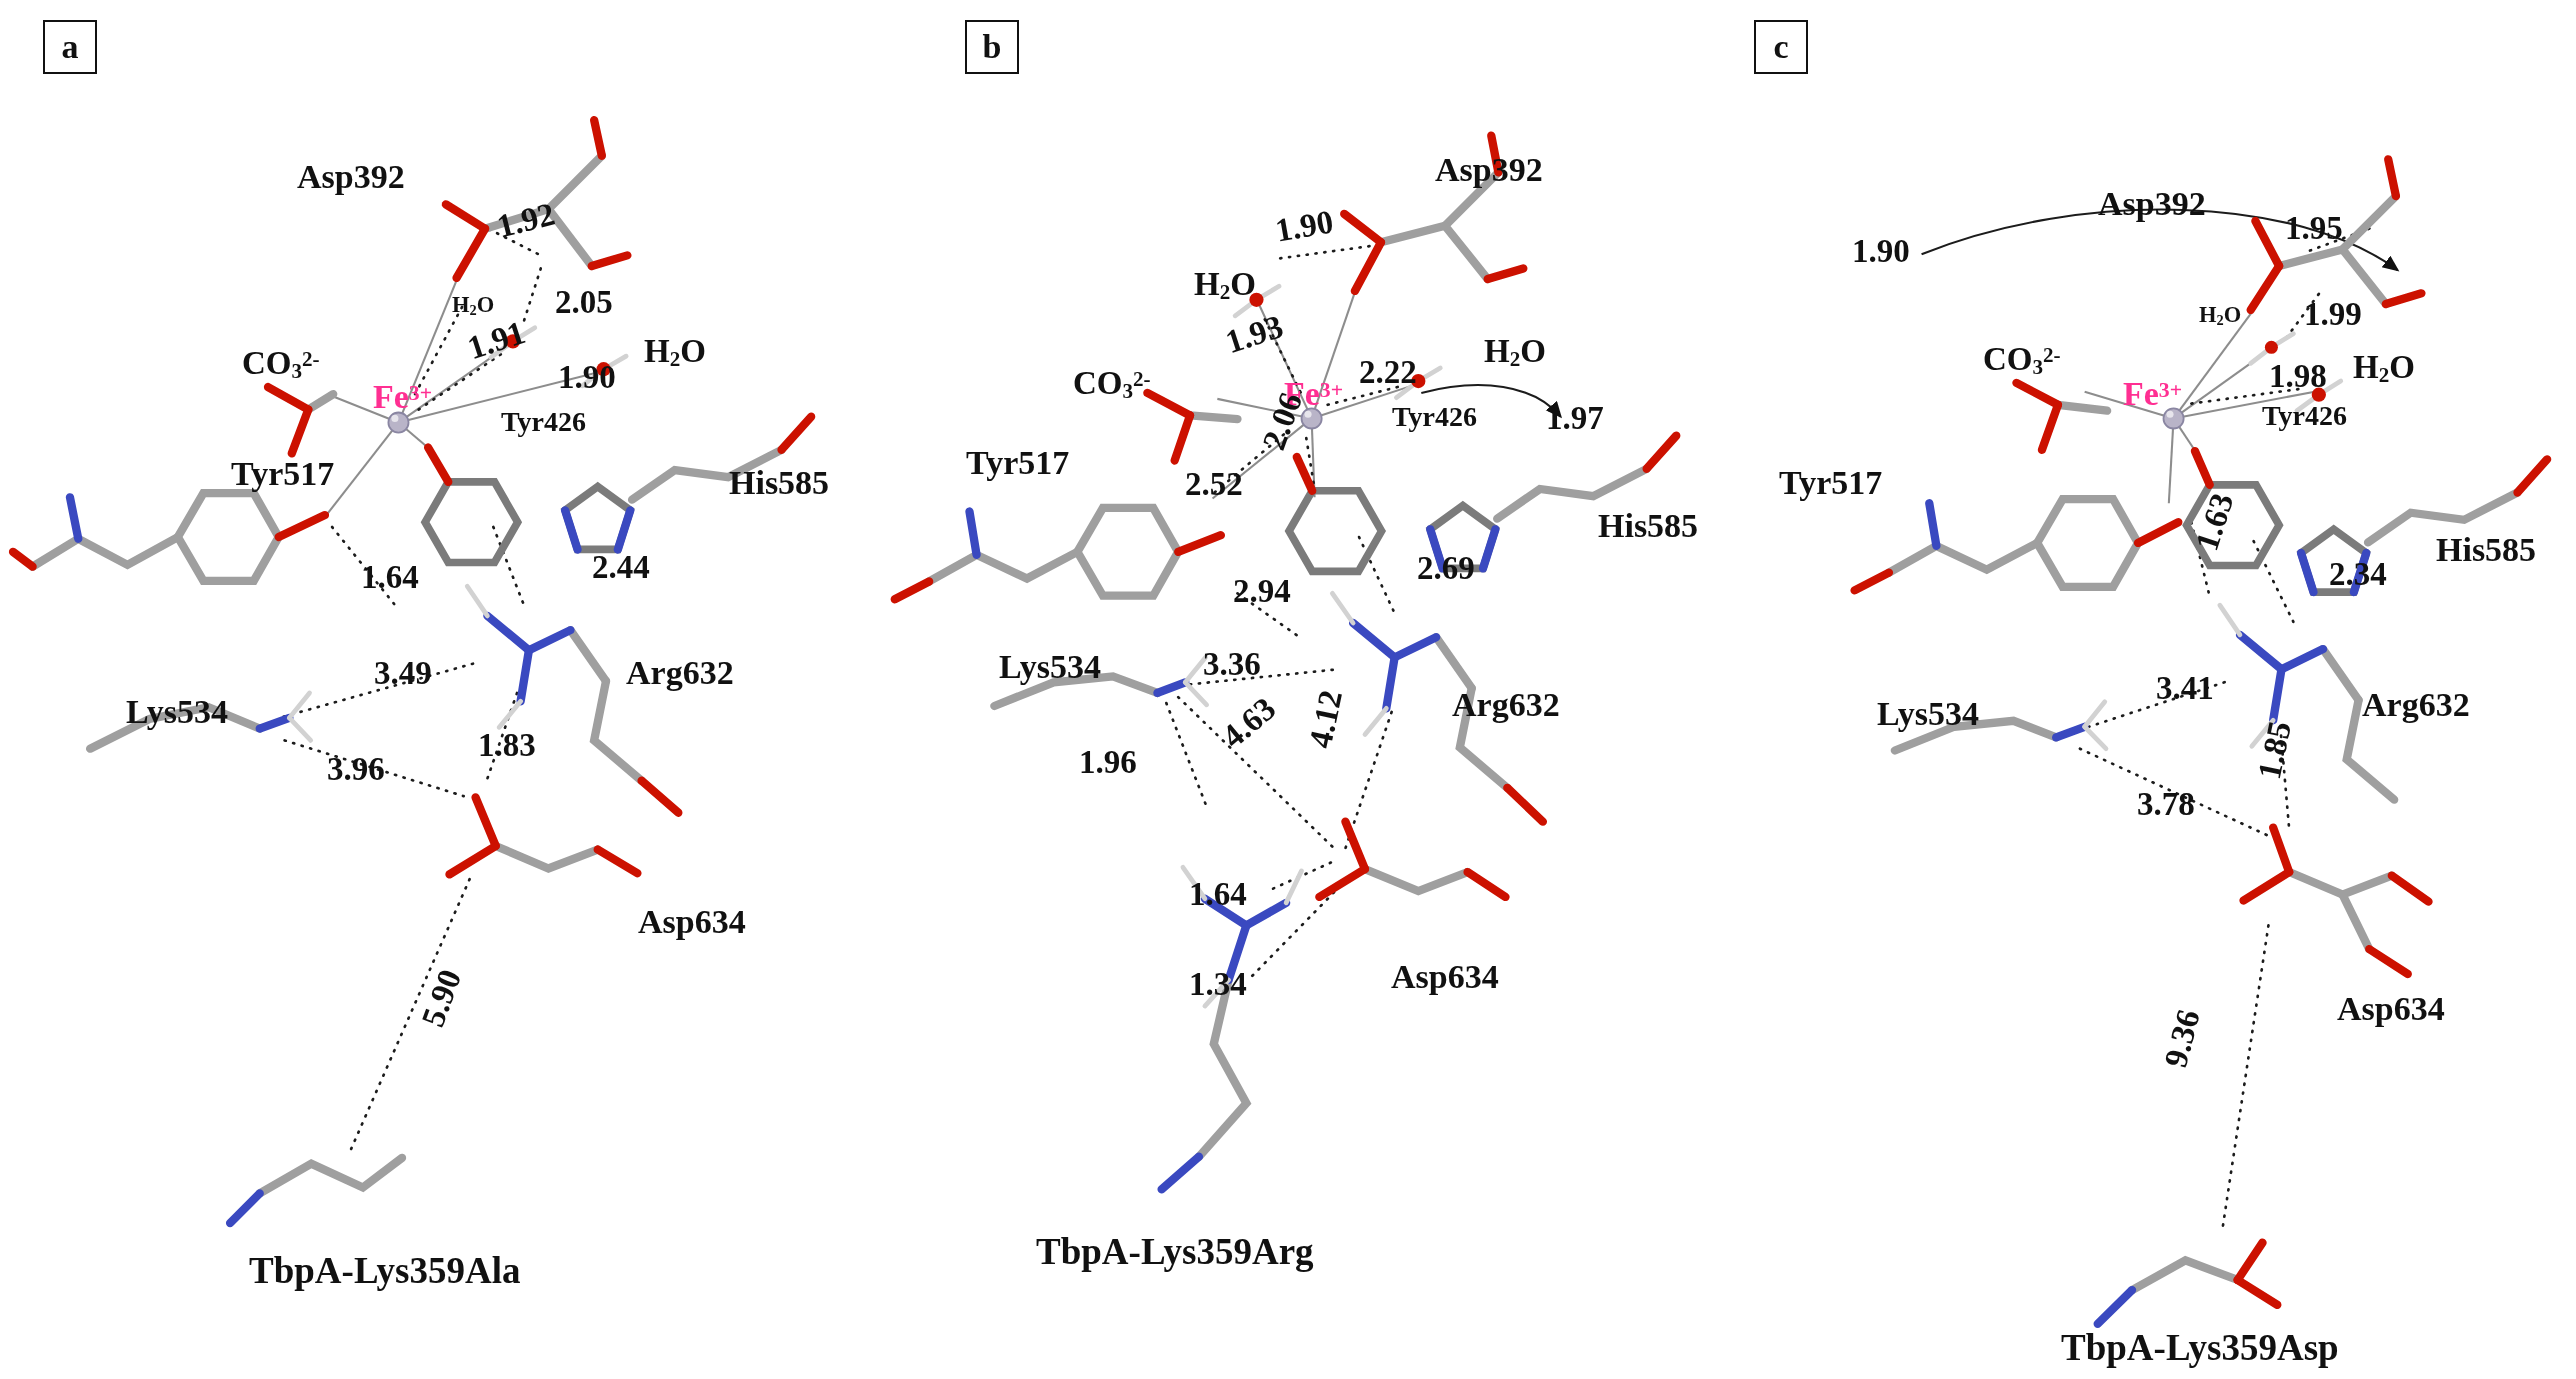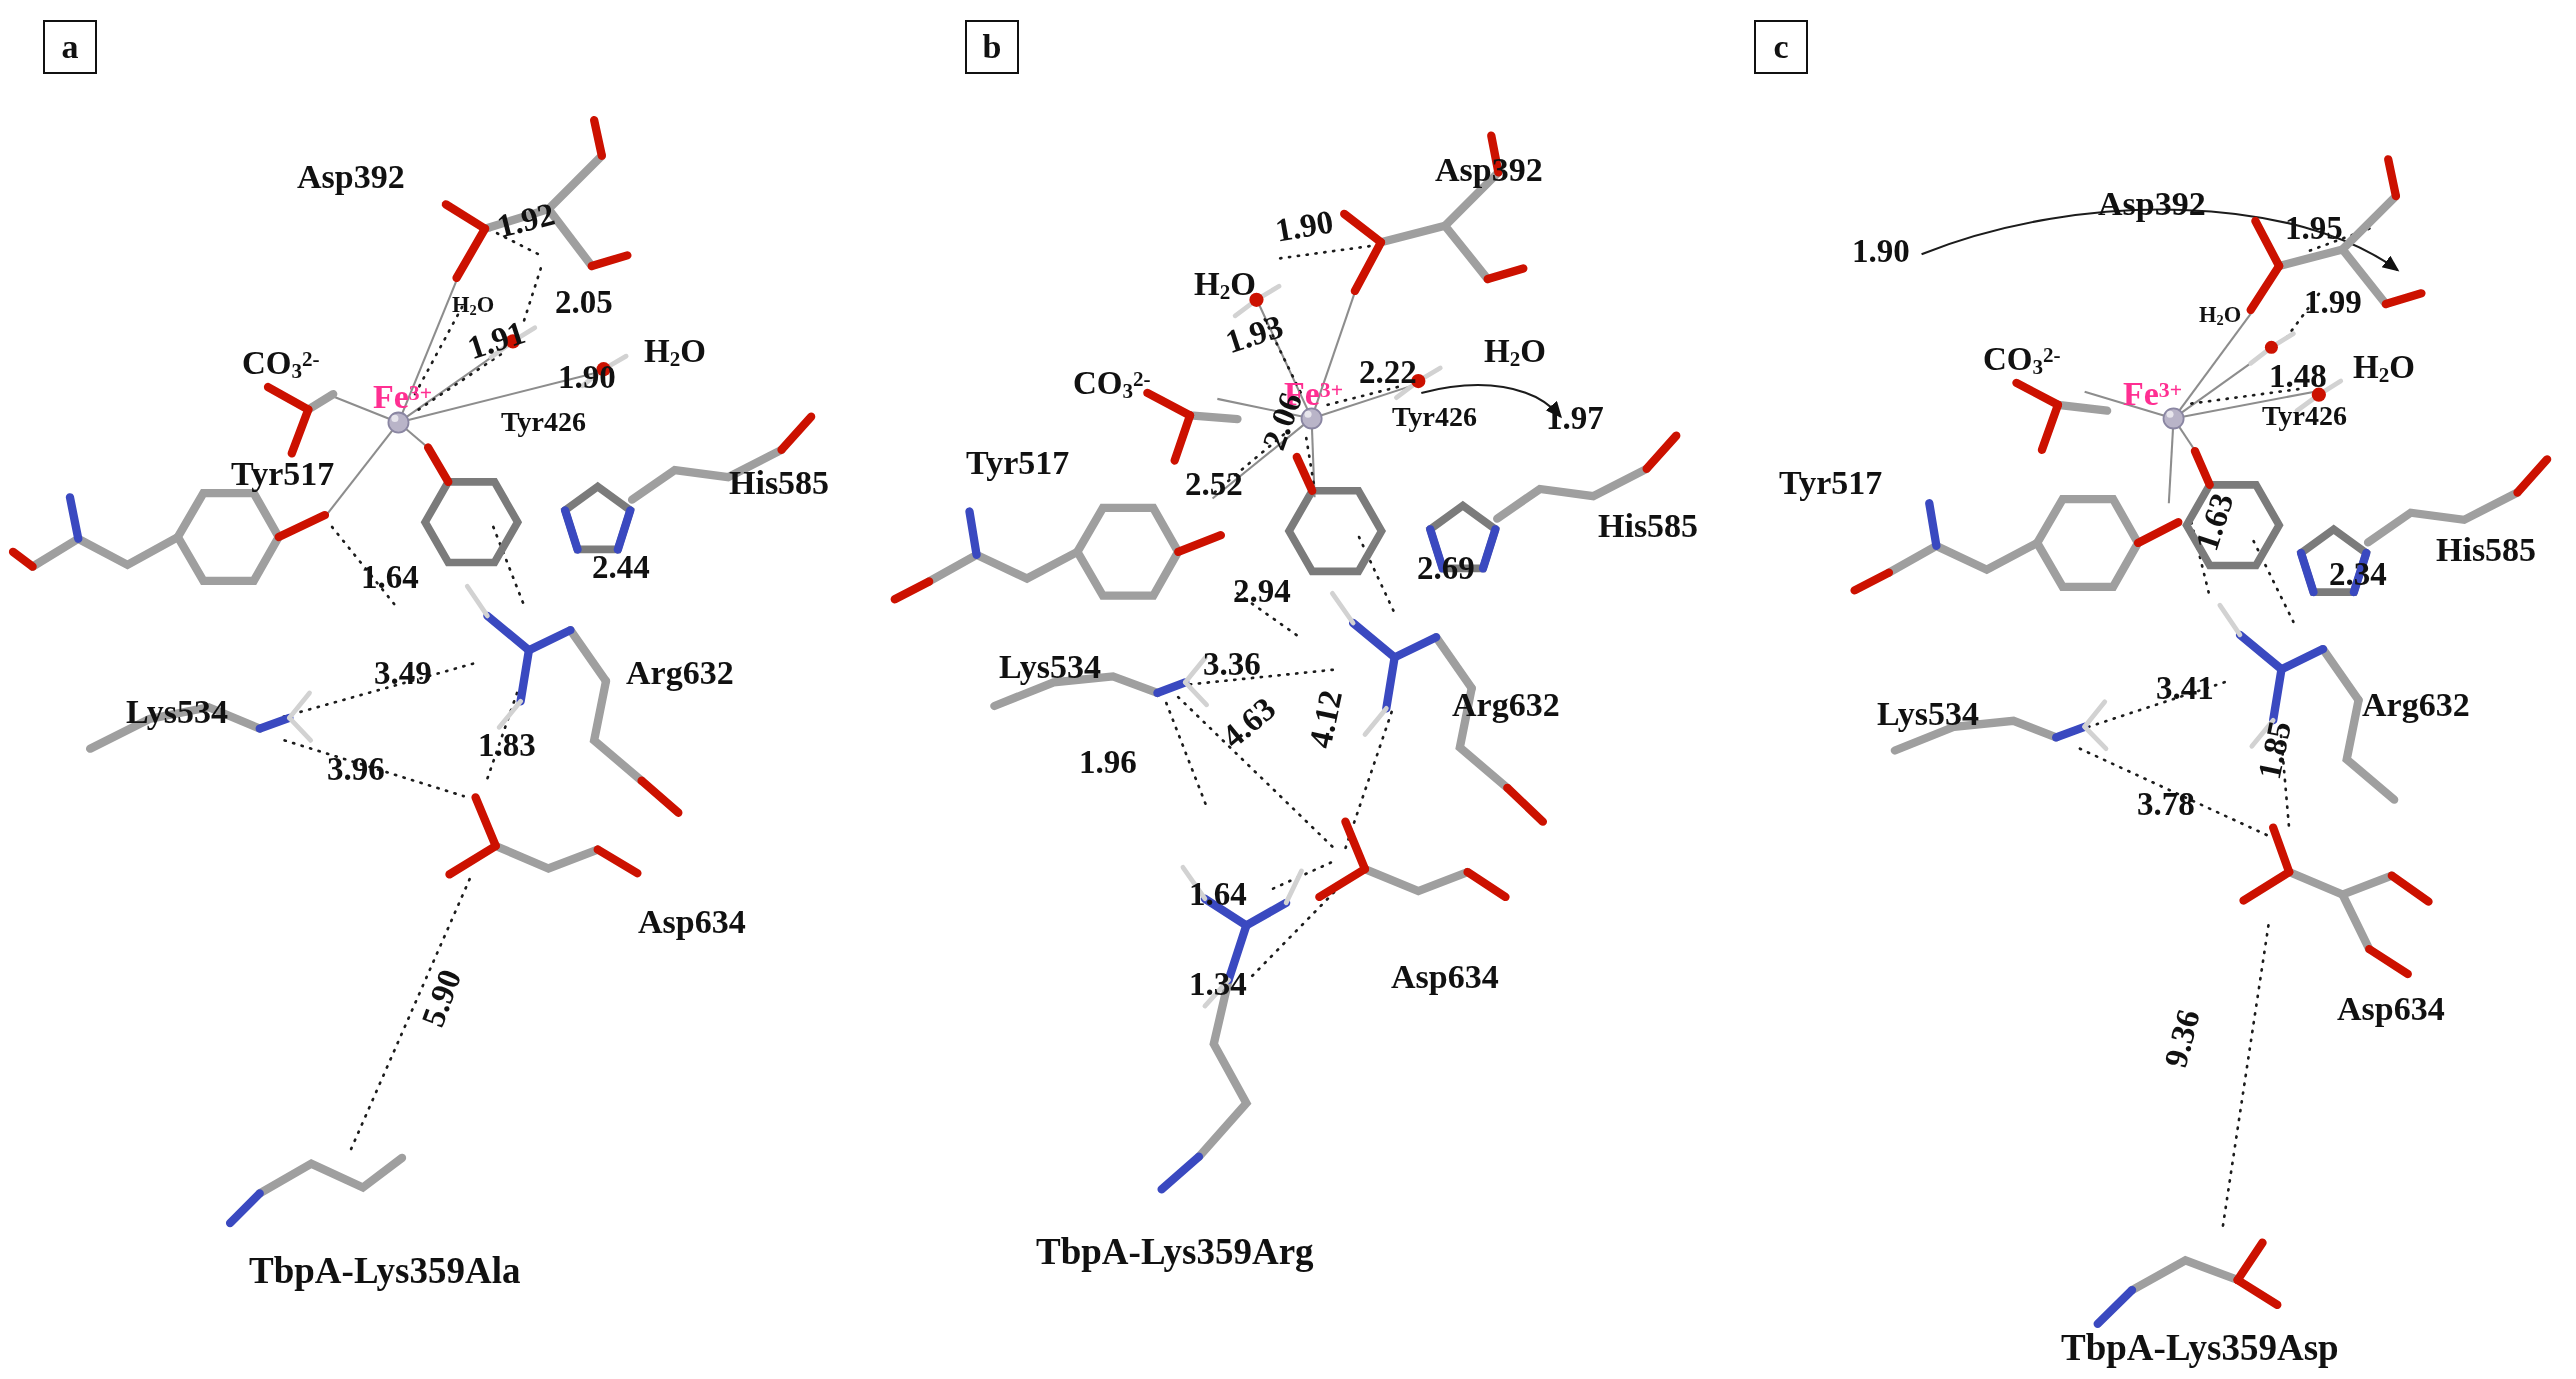--- a/index.html
+++ b/index.html
@@ -406,31 +406,31 @@
       </g>
     </svg>
 
     <div class="letterbox" style="left:37px;top:20px;">
       <span>c</span>
     </div>
 
     <div class="lbl dist" style="left:135px;top:235px;">1.90</div>
     <div class="lbl res" style="left:381px;top:187px;">Asp392</div>
     <div class="lbl dist" style="left:568px;top:212px;">1.95</div>
-    <div class="lbl dist" style="left:587px;top:286px;">1.99</div>
+    <div class="lbl dist" style="left:587px;top:298px;">1.99</div>
     <div class="lbl chem-sm" style="left:482px;top:304px;font-weight:bold;">
       <span>H</span><sub>2</sub><span>O</span>
     </div>
     <div class="lbl chem" style="left:266px;top:343px;">
       <span>CO</span><sub>3</sub><sup>2-</sup>
     </div>
     <div class="lbl fe-lbl" style="left:406px;top:377px;">
       <span>Fe</span><sup>3+</sup>
     </div>
-    <div class="lbl dist" style="left:552px;top:360px;">1.48</div>
+    <div class="lbl dist" style="left:552px;top:360px;">1.98</div>
     <div class="lbl chem" style="left:636px;top:351px;">
       <span>H</span><sub>2</sub><span>O</span>
     </div>
     <div class="lbl res-sm" style="left:545px;top:402px;">Tyr426</div>
     <div class="lbl res" style="left:62px;top:466px;">Tyr517</div>
     <div class="lbl res" style="left:719px;top:533px;">His585</div>
     <div class="lbl dist rot" style="left:489px;top:533px;transform:rotate(-72deg);">1.63</div>
     <div class="lbl dist" style="left:612px;top:558px;">2.34</div>
     <div class="lbl res" style="left:160px;top:697px;">Lys534</div>
     <div class="lbl dist" style="left:439px;top:672px;">3.41</div>

